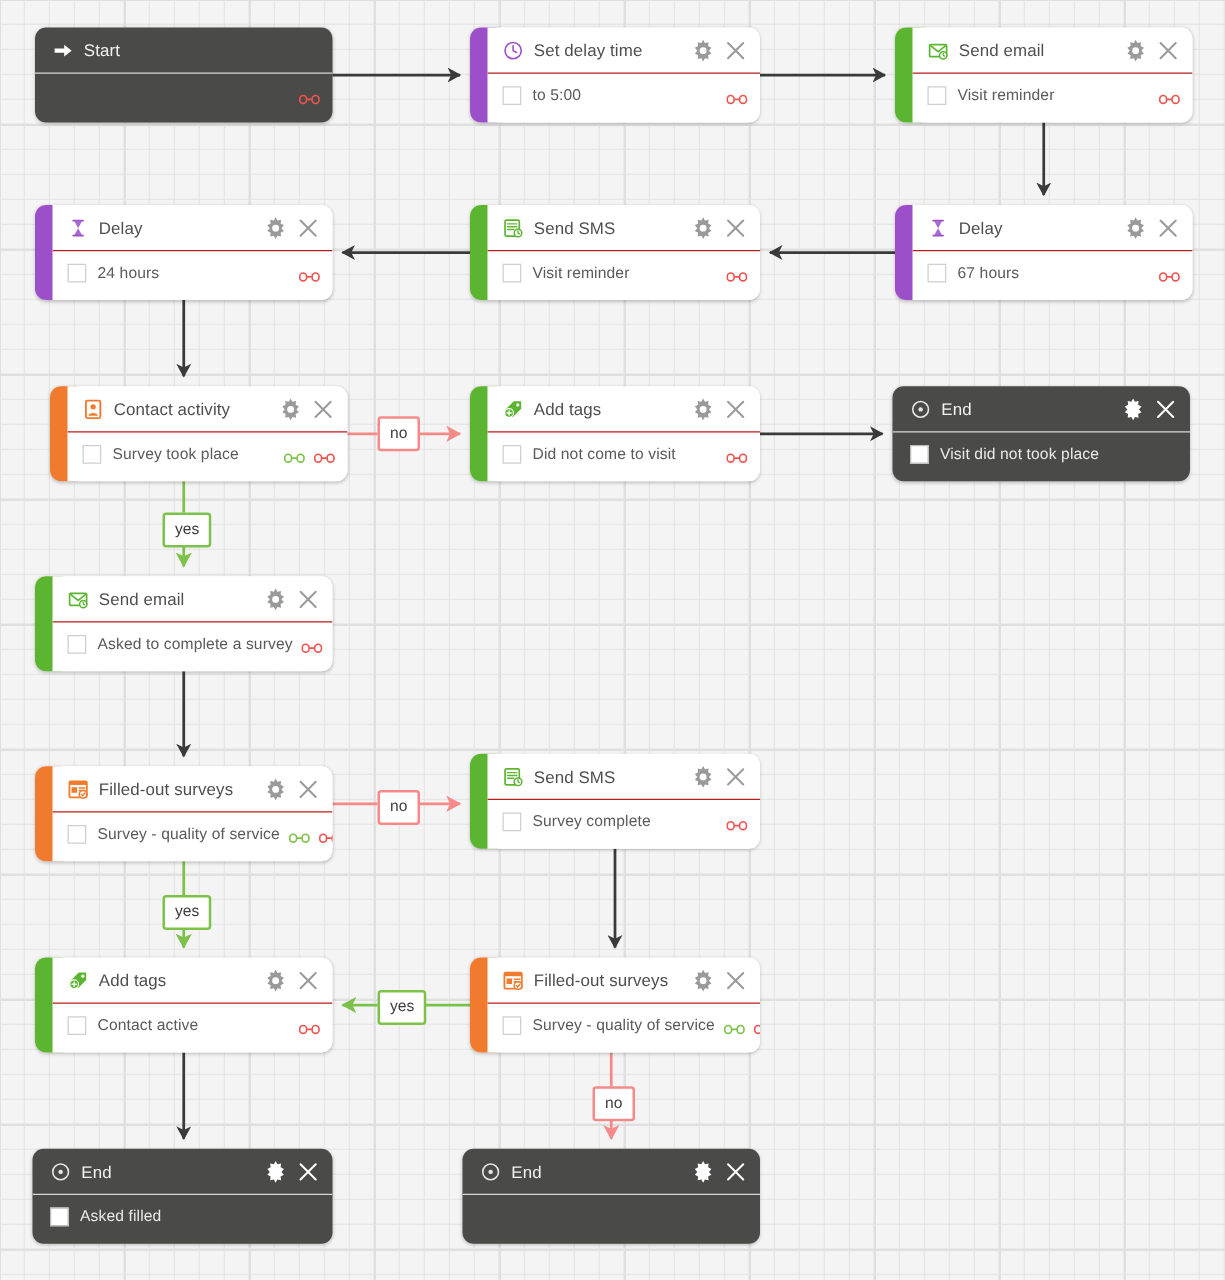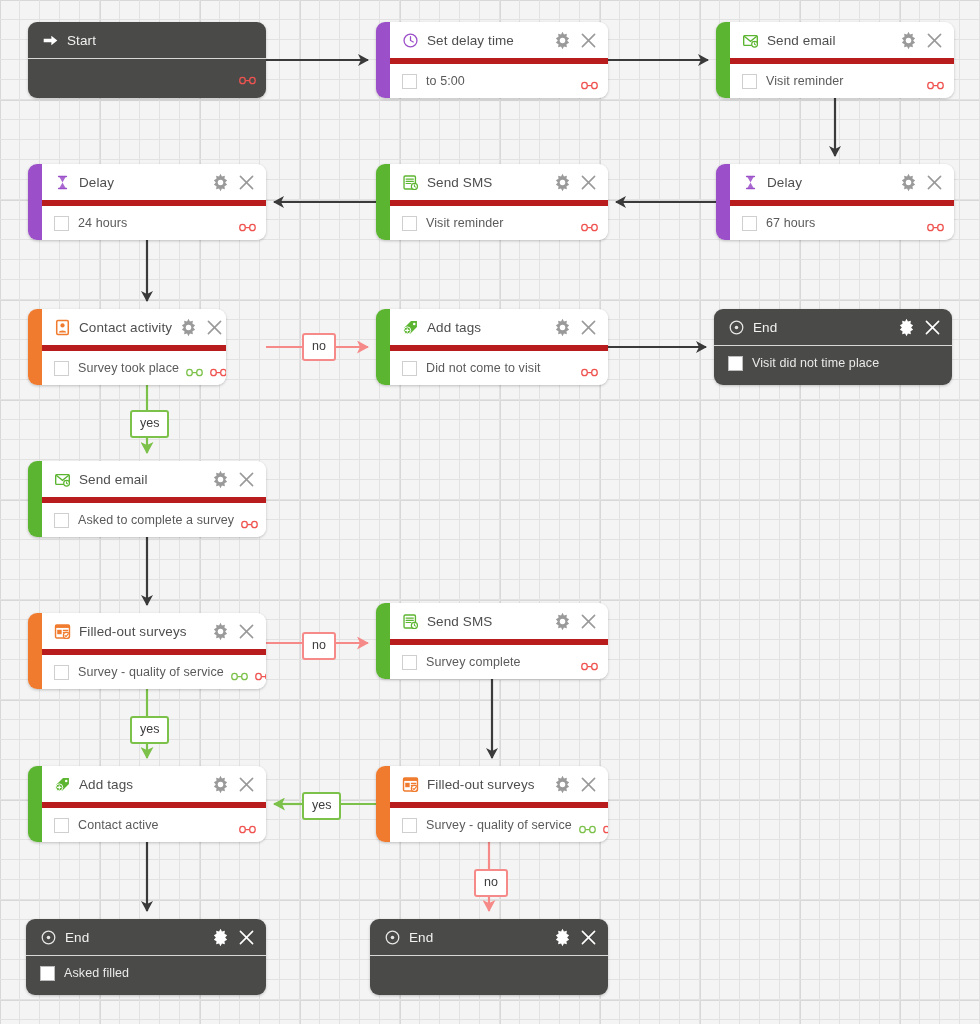--- a/index.html
+++ b/index.html
@@ -67,21 +67,21 @@
     background: transparent;
     border-radius: 9px;
   }
 
   .hdr {
     position: relative;
     height: 36px;
     display: flex;
     align-items: center;
     padding: 0 10px 0 12px;
-    border-bottom: 6px solid #b91c1c;
+    border-bottom: 1px solid #b91c1c;
   }
   .node.dark .hdr {
     border-bottom: 1px solid #d8d8d8;
     padding-left: 14px;
   }
   .hdr .type-icon {
     width: 17px;
     height: 17px;
     flex: 0 0 17px;
     margin-right: 8px;
@@ -396,21 +396,21 @@
             <span class="links">
               <span class="lnk"><svg viewBox="0 0 26 14">
                   <path d="M10,7 L16,7" stroke="#ef5350" stroke-width="2.1"></path>
                   <rect x="1.2" y="2.2" width="8.4" height="9.6" rx="4.2" fill="none" stroke="#ef5350" stroke-width="2"></rect>
                   <rect x="16.4" y="2.2" width="8.4" height="9.6" rx="4.2" fill="none" stroke="#ef5350" stroke-width="2"></rect>
                 </svg></span>
             </span>
           </div>
         </div>
       </div>
-      <div class="node" style="left: 28px; top: 309px; width: 198px; height: 76px; text-align: right;">
+      <div class="node" style="left: 40px; top: 309px; width: 238px; height: 76px; text-align: right;">
         <div class="accent" style="background:#f07b2e"></div>
         <div class="body">
           <div class="hdr">
             <span class="type-icon"><svg viewBox="0 0 20 20">
                 <rect x="3.2" y="1.8" width="13.6" height="16.4" rx="1.4" fill="none" stroke="#f07b2e" stroke-width="1.8"></rect>
                 <circle cx="10" cy="7.6" r="2.5" fill="#f07b2e"></circle>
                 <path d="M5.6,16 C5.6,12.6 14.4,12.6 14.4,16 Z" fill="#f07b2e"></path>
               </svg></span>
             <span class="title">Contact activity</span>
             <span class="spacer"></span>
@@ -487,21 +487,21 @@
             <span class="tool" style="color:#ffffff"><svg viewBox="0 0 20 20">
                 <path d="M10,0.8 L11.5,3.6 L14.6,3 L14.2,6.1 L17,7.6 L14.9,10 L17,12.4 L14.2,13.9 L14.6,17 L11.5,16.4 L10,19.2 L8.5,16.4 L5.4,17 L5.8,13.9 L3,12.4 L5.1,10 L3,7.6 L5.8,6.1 L5.4,3 L8.5,3.6 Z" fill="currentColor"></path>
                 <circle cx="10" cy="10" r="2.9" fill="#ffffff"></circle>
               </svg></span>
             <span class="tool" style="color:#ffffff"><svg viewBox="0 0 20 20">
                 <path d="M3.6,3.6 L16.4,16.4 M16.4,3.6 L3.6,16.4" stroke="currentColor" stroke-width="1.7" stroke-linecap="round"></path>
               </svg></span>
           </div>
           <div class="row">
             <span class="chk"></span>
-            <span class="label">Visit did not time place</span>
+            <span class="label">Visit did not took place</span>
             <span class="spacer"></span>
             <span class="links"></span>
           </div>
         </div>
       </div>
       <div class="node" style="left: 28px; top: 461px; width: 238px; height: 76px;">
         <div class="accent" style="background:#5cb531"></div>
         <div class="body">
           <div class="hdr">
             <span class="type-icon"><svg viewBox="0 0 20 20">

